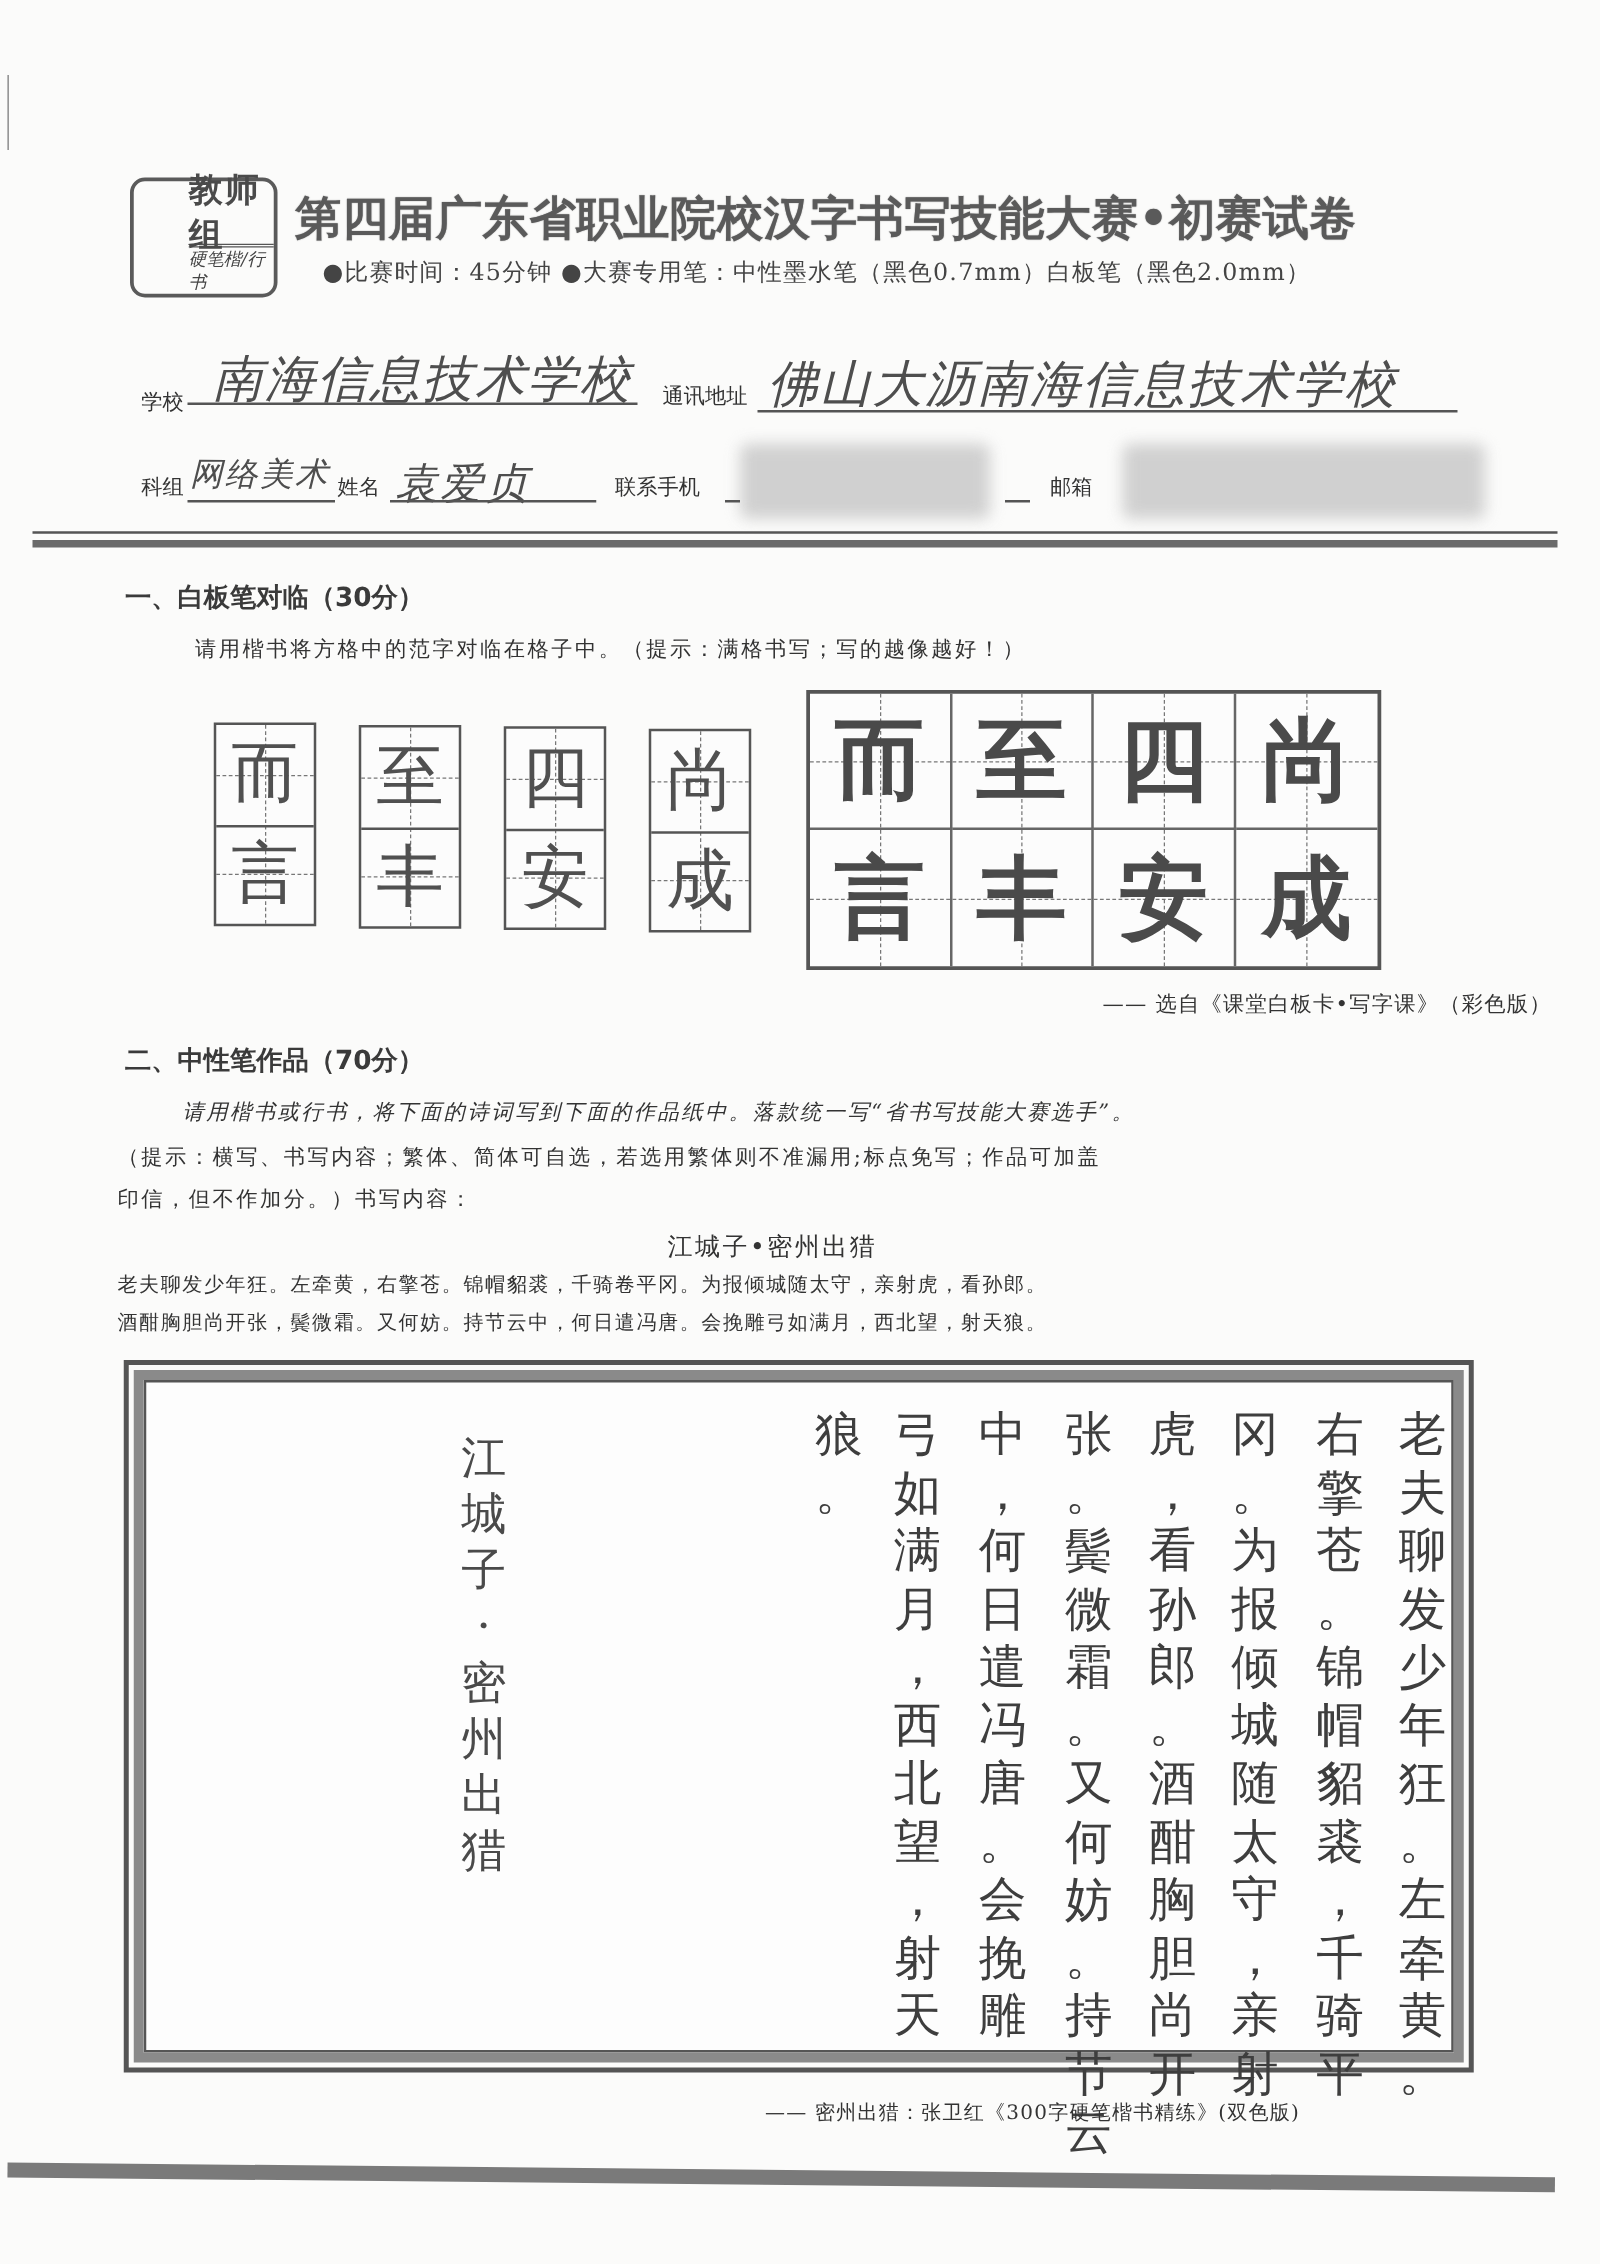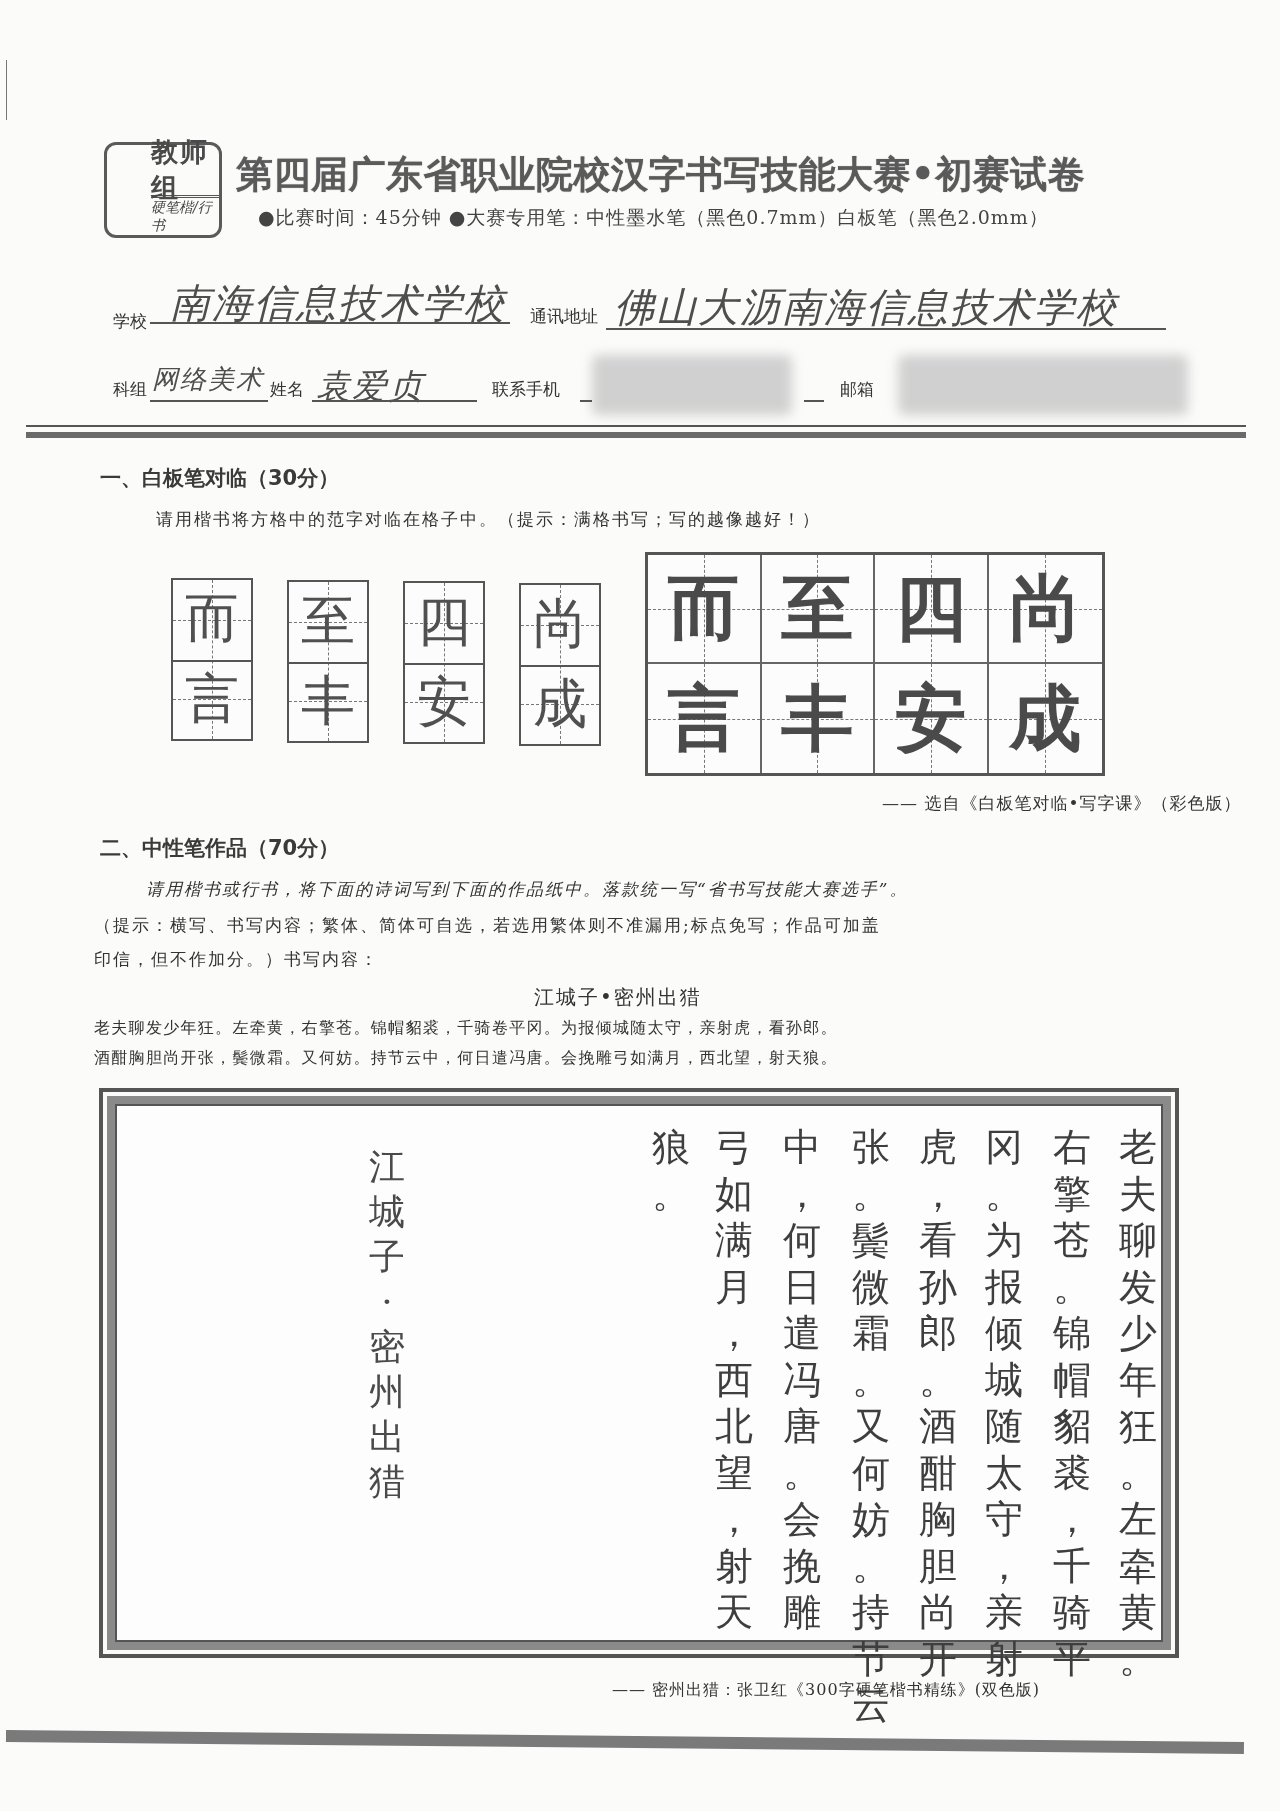--- a/index.html
+++ b/index.html
@@ -217,21 +217,21 @@
       <div class="dv"></div>
       <div class="dh"></div>
       <div class="ch">安</div>
     </div>
   <div class="big-cell">
       <div class="dv"></div>
       <div class="dh"></div>
       <div class="ch">成</div>
     </div>
 </div>
-<div class="abs caption" style="left:882px;top:792px;">—— 选自《白板笔对临•写字课》（彩色版）</div>
+<div class="abs caption" style="left:882px;top:792px;">—— 选自《课堂白板卡•写字课》（彩色版）</div>
 
 <div class="abs sec-title" style="left:100px;top:834px;">二、中性笔作品（70分）</div>
 <div class="abs sec-text" style="left:146px;top:878px;font-style:italic;">请用楷书或行书，将下面的诗词写到下面的作品纸中。落款统一写“省书写技能大赛选手”。</div>
 <div class="abs sec-text" style="left:94px;top:914px;">（提示：横写、书写内容；繁体、简体可自选，若选用繁体则不准漏用;标点免写；作品可加盖</div>
 <div class="abs sec-text" style="left:94px;top:948px;">印信，但不作加分。）书写内容：</div>
 <div class="abs sec-text" style="left:534px;top:984px;font-size:20px;">江城子•密州出猎</div>
 <div class="abs sec-text" style="left:94px;top:1018px;font-size:16px;letter-spacing:1.3px;">老夫聊发少年狂。左牵黄，右擎苍。锦帽貂裘，千骑卷平冈。为报倾城随太守，亲射虎，看孙郎。</div>
 <div class="abs sec-text" style="left:94px;top:1048px;font-size:16px;letter-spacing:1.3px;">酒酣胸胆尚开张，鬓微霜。又何妨。持节云中，何日遣冯唐。会挽雕弓如满月，西北望，射天狼。</div>
 
 <div class="frame-outer">

